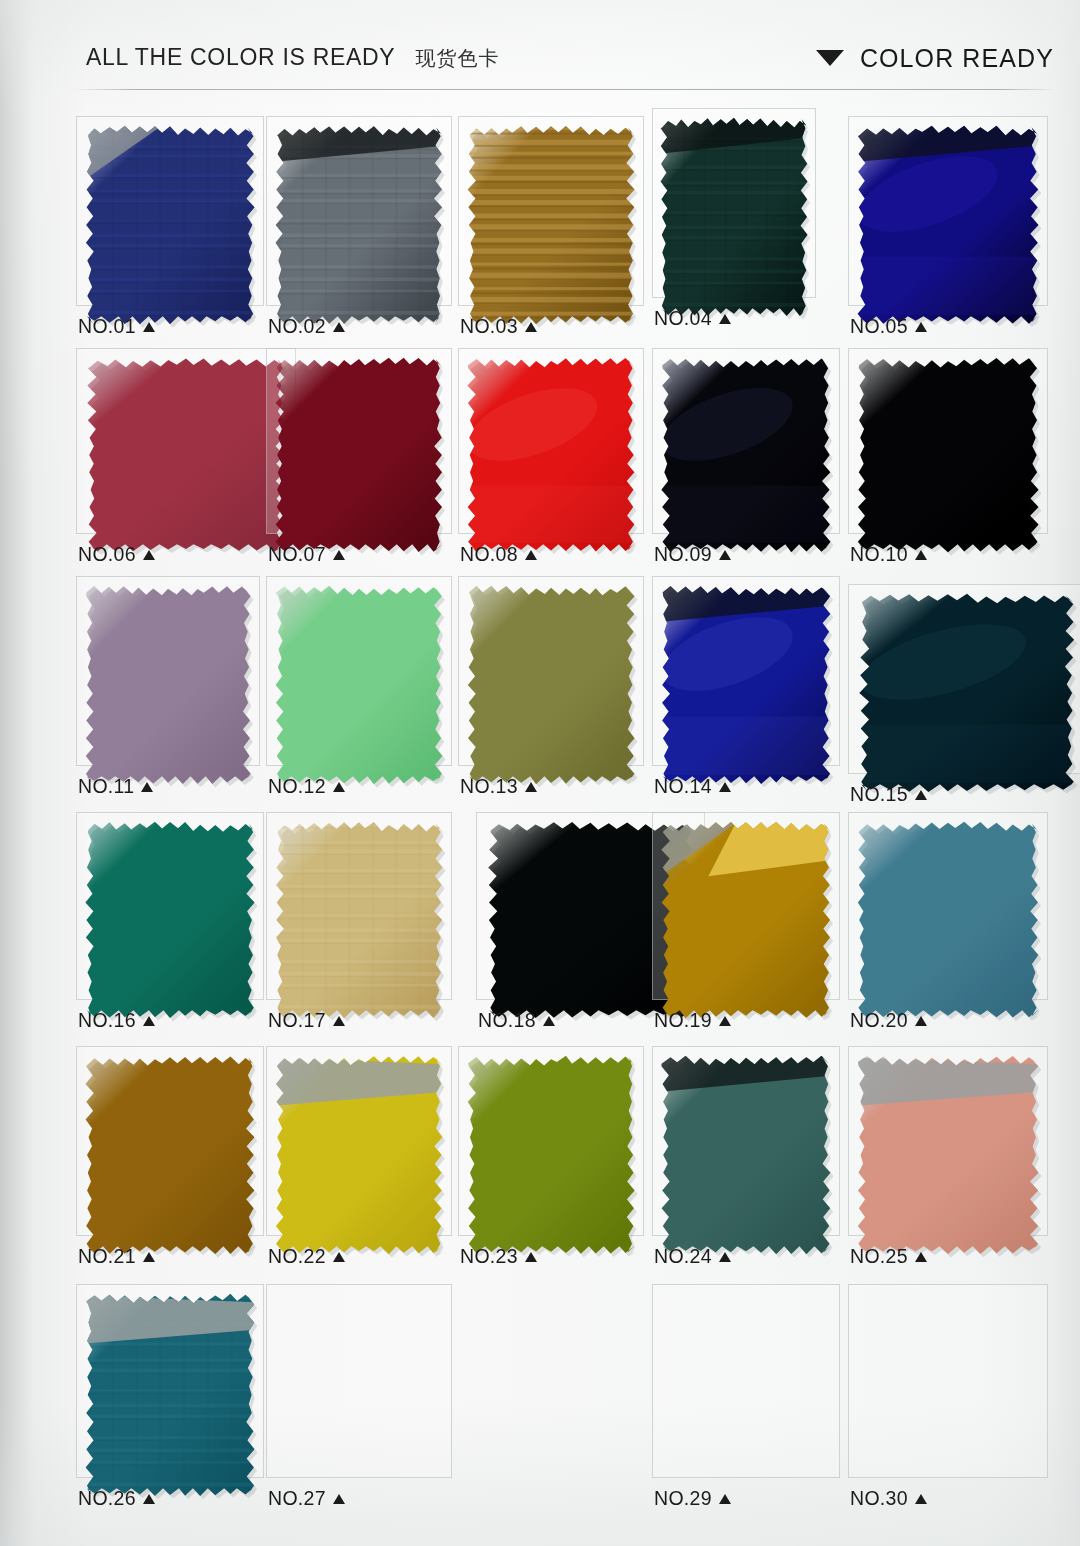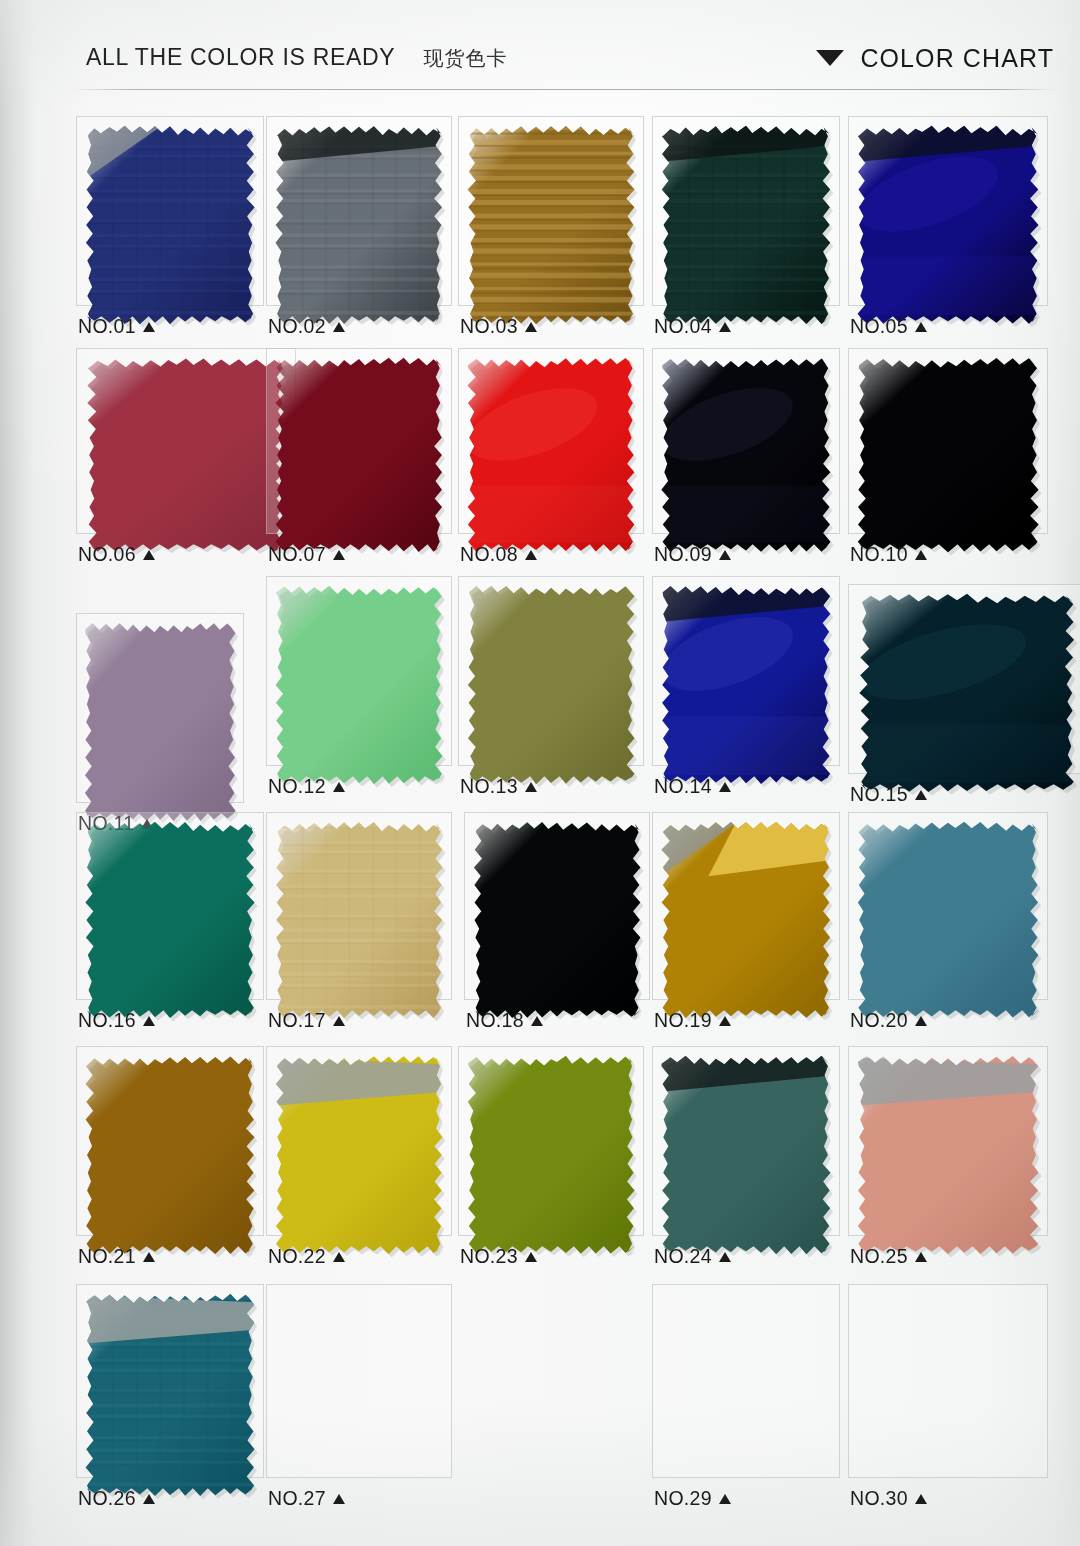--- a/index.html
+++ b/index.html
@@ -31,21 +31,21 @@
                       rgba(255,255,255,0) 1400px, rgba(221,224,224,.45) 1546px);
   }
 
   
   #header{
     position:absolute;left:0;top:0;width:1080px;height:96px;
     z-index:5;
   }
   #hdr-left{
     position:absolute;left:86px;top:44px;
-    display:flex;align-items:baseline;gap:28px;
+    display:flex;align-items:baseline;gap:20px;
     white-space:nowrap;
   }
   #hdr-en{
     font-size:23px;letter-spacing:.7px;color:#232323;font-weight:400;
   }
   #hdr-cn{
     font-size:20px;color:#333;letter-spacing:1px;
     font-family:"DejaVu Sans","Liberation Sans",sans-serif;
   }
   #hdr-right{
@@ -90,21 +90,21 @@
 
 <div id="page">
 
   <div id="header">
     <div id="hdr-left">
       <span id="hdr-en">ALL THE COLOR IS READY</span>
       <span id="hdr-cn">现货色卡</span>
     </div>
     <div id="hdr-right">
       <span id="hdr-tri"></span>
-      <span id="hdr-cc">COLOR CHART</span>
+      <span id="hdr-cc">COLOR READY</span>
     </div>
     <div id="hdr-rule"></div>
   </div>
 
   <div id="grid">
       <div class="cell" style="left: 76px; top: 116px; width: 188px; height: 218px;">
         <div class="frame"></div>
         <div class="swatch">
           <svg viewBox="0 0 188 190" preserveAspectRatio="none">
             <defs>
@@ -281,21 +281,21 @@
               <rect x="8" y="175.04339316882658" width="186" height="1.6" fill="#7d5a14" opacity="0.4"></rect>
               <rect x="0" y="0" width="186" height="194" fill="rgba(0,0,0,0.06)"></rect>
             </g>
           </svg>
         </div>
         <div class="label">
           <span>NO.03</span>
           <span class="tri"></span>
         </div>
       </div>
-      <div class="cell" style="left: 652px; top: 116px; width: 188px; height: 218px;">
+      <div class="cell" style="left: 652px; top: 108px; width: 164px; height: 218px;">
         <div class="frame"></div>
         <div class="swatch">
           <svg viewBox="0 0 188 190" preserveAspectRatio="none">
             <defs>
               <linearGradient id="g3" x1="0" y1="0" x2="0.85" y2="1">
                 <stop offset="0" stop-color="#2b564c" stop-opacity="0.3"></stop>
                 <stop offset="0.22" stop-color="#14352f" stop-opacity="1"></stop>
                 <stop offset="0.62" stop-color="#14352f" stop-opacity="1"></stop>
                 <stop offset="1" stop-color="#081c19" stop-opacity="1"></stop>
               </linearGradient>
@@ -515,21 +515,21 @@
             <g clip-path="url(#c9)">
               <rect x="0" y="0" width="200" height="190" fill="rgba(0,0,0,0.06)"></rect>
             </g>
           </svg>
         </div>
         <div class="label">
           <span>NO.10</span>
           <span class="tri"></span>
         </div>
       </div>
-      <div class="cell" style="left: 76px; top: 576px; width: 168px; height: 218px; margin-top: 37px;">
+      <div class="cell" style="left: 76px; top: 576px; width: 184px; height: 218px;">
         <div class="frame"></div>
         <div class="swatch">
           <svg viewBox="0 0 188 190" preserveAspectRatio="none">
             <defs>
               <linearGradient id="g10" x1="0" y1="0" x2="0.85" y2="1">
                 <stop offset="0" stop-color="#b09ab6" stop-opacity="0.3"></stop>
                 <stop offset="0.22" stop-color="#9c86a3" stop-opacity="1"></stop>
                 <stop offset="0.62" stop-color="#9c86a3" stop-opacity="1"></stop>
                 <stop offset="1" stop-color="#8a7491" stop-opacity="1"></stop>
               </linearGradient>
@@ -744,21 +744,21 @@
               <rect x="152.57142857142856" y="10" width="2.4" height="168" fill="#c6ab66" opacity="0.1"></rect>
               <rect x="0" y="0" width="186" height="192" fill="rgba(0,0,0,0.06)"></rect>
             </g>
           </svg>
         </div>
         <div class="label">
           <span>NO.17</span>
           <span class="tri"></span>
         </div>
       </div>
-      <div class="cell" style="left: 464px; top: 812px; width: 186px; height: 216px;">
+      <div class="cell" style="left: 476px; top: 812px; width: 186px; height: 216px; padding-left: 43px;">
         <div class="frame"></div>
         <div class="swatch">
           <svg viewBox="0 0 186 188" preserveAspectRatio="none">
             <defs>
               <linearGradient id="g17" x1="0" y1="0" x2="0.85" y2="1">
                 <stop offset="0" stop-color="#141c1a" stop-opacity="0.3"></stop>
                 <stop offset="0.22" stop-color="#06090a" stop-opacity="1"></stop>
                 <stop offset="0.62" stop-color="#06090a" stop-opacity="1"></stop>
                 <stop offset="1" stop-color="#000203" stop-opacity="1"></stop>
               </linearGradient>

